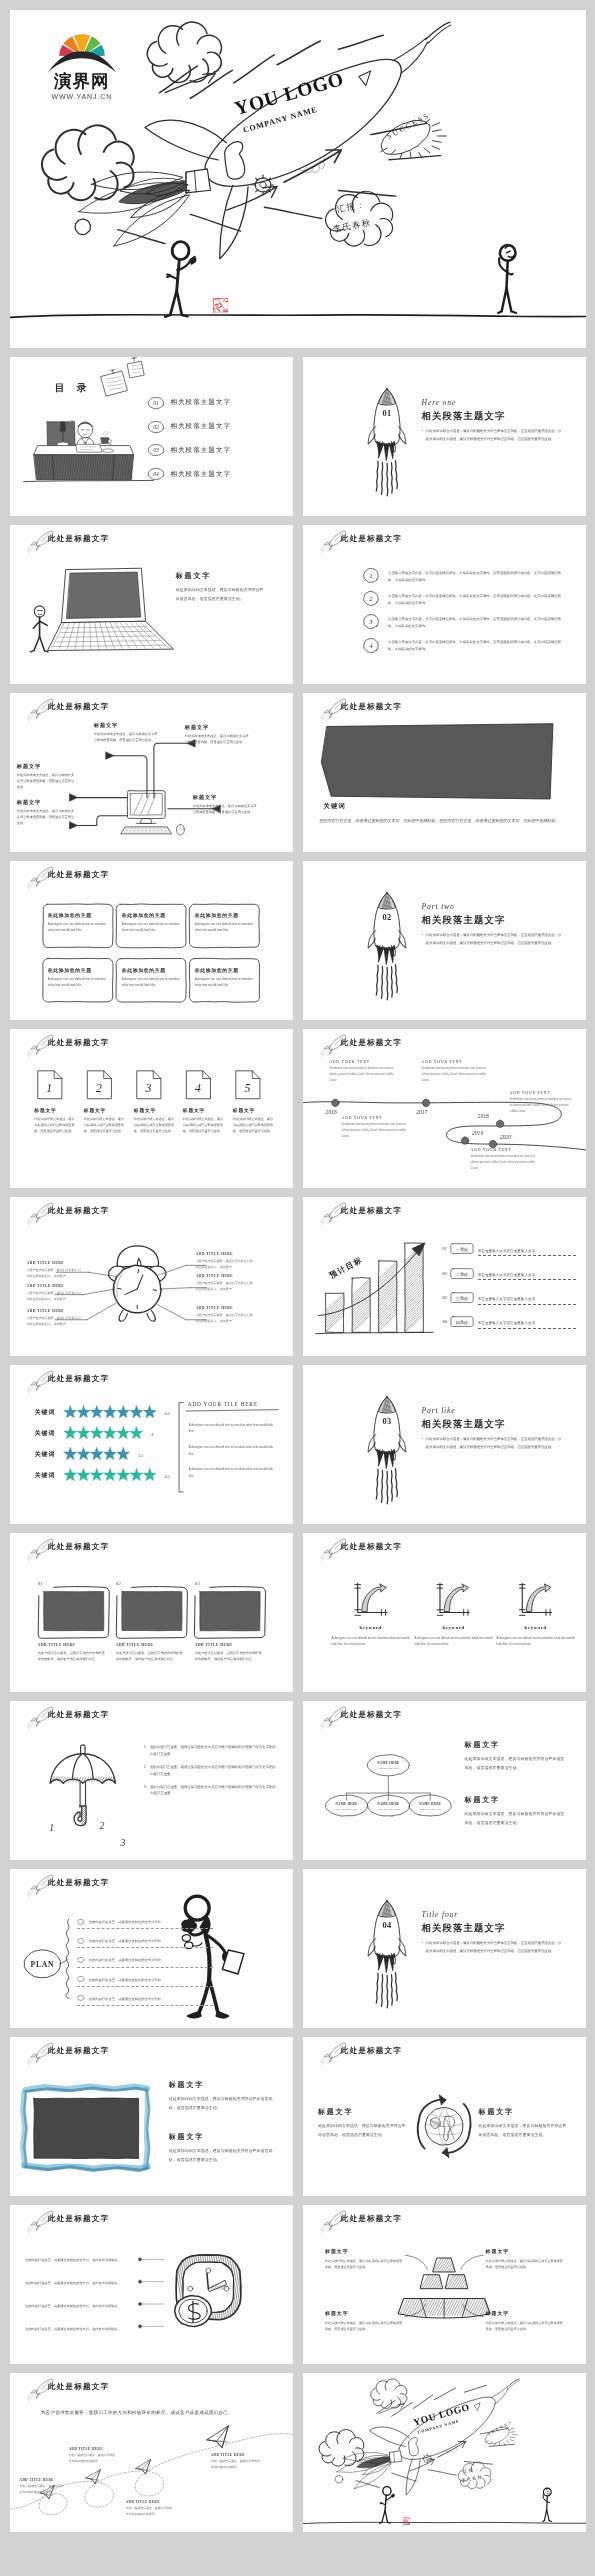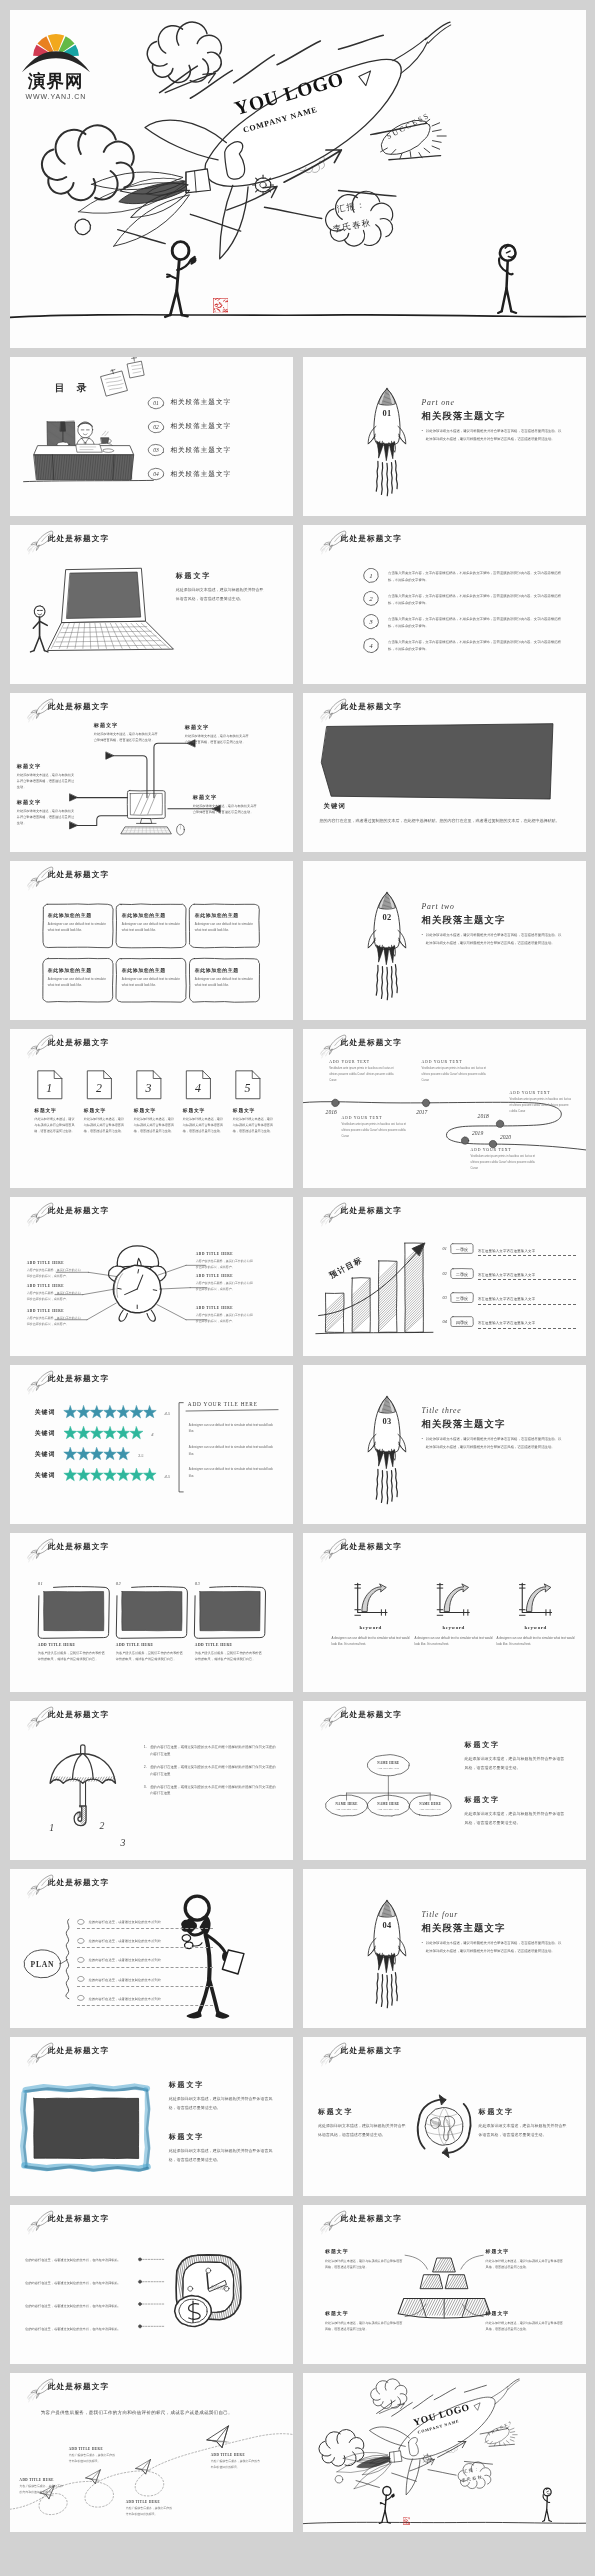--- a/index.html
+++ b/index.html
@@ -105,21 +105,21 @@
   .pn-lead{left:31px;top:35px;width:221px;font-size:4.5px;color:#3a3a3a;line-height:2.3;letter-spacing:0.3px;}
   .pnt{font-size:3.2px;color:#3a3a3a;letter-spacing:0.5px;font-family:"Liberation Serif",serif;font-weight:bold;}
   .pnp{font-size:2.9px;color:#666;line-height:2.0;margin-top:2.1px;}
   
   .cv-logo{color:#111;font-family:"Liberation Serif",serif;font-weight:bold;letter-spacing:0.7px;white-space:nowrap;transform-origin:left top;}
   .cv-co{color:#111;font-family:"Liberation Serif",serif;font-weight:bold;letter-spacing:0.8px;white-space:nowrap;transform-origin:left top;}
   .cv-badge{color:#2f2f2f;font-family:"Liberation Serif",serif;letter-spacing:2.1px;white-space:nowrap;transform-origin:left top;}
   .cv-sp{color:#2f2f2f;font-family:"Liberation Serif",serif;letter-spacing:1.4px;white-space:nowrap;transform-origin:left top;}
   .cv-stamp{}
   .cv-stamp svg{position:static;}
-  .cv-brand{left:2px;top:8.4px;width:88px;text-align:center;}
+  .cv-brand{left:28px;top:8.4px;width:88px;text-align:center;}
   .cv-brand svg{position:static;margin:0 auto;}
   .cv-bn{font-size:17.5px;color:#1b1b1b;font-weight:bold;letter-spacing:1px;margin-top:-8.4px;font-family:"Liberation Sans",sans-serif;}
   .cv-bu{font-size:7px;color:#4a4a4a;letter-spacing:0.9px;margin-top:0px;font-family:"Liberation Sans",sans-serif;}
 </style>
 </head>
 <body>
 
 <div class="page">
 <div class="grid" id="grid">
       <div class="row">
@@ -357,21 +357,21 @@
               <path d="M-16,31 C-14,40 -12,48 -13,57 C-10,49 -7,41 -5,33 C-4,43 -2,52 -1,61 C1,52 2,43 3,33 C5,42 7,50 9,58 C10,49 10,40 12,32 C5,36 -9,36 -16,31 Z" fill="#2a2a2a" stroke="#222" stroke-width="1" stroke-linecap="round" stroke-linejoin="round"></path>
               <path d="M-14,62 L-13.8,69.7 L-15.2,77.3 L-14.5,85.0 L-15.8,92.7 L-15.2,100.3 L-16.5,108.0" fill="none" stroke="#2f2f2f" stroke-width="1.9" stroke-linecap="round" stroke-linejoin="round"></path>
               <path d="M-7,64 L-6.7,72.2 L-7.8,80.3 L-7.0,88.5 L-8.2,96.7 L-7.3,104.8 L-8.5,113.0" fill="none" stroke="#2f2f2f" stroke-width="1.9" stroke-linecap="round" stroke-linejoin="round"></path>
               <path d="M0,65 L0.7,73.3 L-0.2,81.7 L1.0,90.0 L0.2,98.3 L1.3,106.7 L0.5,115.0" fill="none" stroke="#2f2f2f" stroke-width="1.9" stroke-linecap="round" stroke-linejoin="round"></path>
               <path d="M7,64 L7.7,71.8 L6.8,79.7 L8.0,87.5 L7.2,95.3 L8.3,103.2 L7.5,111.0" fill="none" stroke="#2f2f2f" stroke-width="1.9" stroke-linecap="round" stroke-linejoin="round"></path>
               <path d="M13,61 L14.0,68.2 L13.5,75.3 L15.0,82.5 L14.5,89.7 L16.0,96.8 L15.5,104.0" fill="none" stroke="#2f2f2f" stroke-width="1.9" stroke-linecap="round" stroke-linejoin="round"></path>
               <text x="0" y="-8" fill="#2f2f2f" font-size="13" font-family="&quot;Liberation Serif&quot;,serif" text-anchor="middle" font-weight="bold" letter-spacing="0.5">01</text>
             </g>
           </svg>
           <div class="sec-text">
-            <div class="sec-part">Part one</div>
+            <div class="sec-part">Here one</div>
             <div class="sec-title">相关段落主题文字</div>
             <div class="sec-body">
               <span class="bullet">•</span>
               <span>以处添加详细文本描述，建议与标题相关并符合整体语言风格，语言描述尽量简洁生动。以处添加详细文本描述，建议与标题相关并符合整体语言风格，语言描述尽量简洁生动。</span>
             </div>
           </div>
         </div>
       </div>
       <div class="row">
         <div class="slide">
@@ -985,21 +985,21 @@
               <path d="M-16,31 C-14,40 -12,48 -13,57 C-10,49 -7,41 -5,33 C-4,43 -2,52 -1,61 C1,52 2,43 3,33 C5,42 7,50 9,58 C10,49 10,40 12,32 C5,36 -9,36 -16,31 Z" fill="#2a2a2a" stroke="#222" stroke-width="1" stroke-linecap="round" stroke-linejoin="round"></path>
               <path d="M-14,62 L-13.8,69.7 L-15.2,77.3 L-14.5,85.0 L-15.8,92.7 L-15.2,100.3 L-16.5,108.0" fill="none" stroke="#2f2f2f" stroke-width="1.9" stroke-linecap="round" stroke-linejoin="round"></path>
               <path d="M-7,64 L-6.7,72.2 L-7.8,80.3 L-7.0,88.5 L-8.2,96.7 L-7.3,104.8 L-8.5,113.0" fill="none" stroke="#2f2f2f" stroke-width="1.9" stroke-linecap="round" stroke-linejoin="round"></path>
               <path d="M0,65 L0.7,73.3 L-0.2,81.7 L1.0,90.0 L0.2,98.3 L1.3,106.7 L0.5,115.0" fill="none" stroke="#2f2f2f" stroke-width="1.9" stroke-linecap="round" stroke-linejoin="round"></path>
               <path d="M7,64 L7.7,71.8 L6.8,79.7 L8.0,87.5 L7.2,95.3 L8.3,103.2 L7.5,111.0" fill="none" stroke="#2f2f2f" stroke-width="1.9" stroke-linecap="round" stroke-linejoin="round"></path>
               <path d="M13,61 L14.0,68.2 L13.5,75.3 L15.0,82.5 L14.5,89.7 L16.0,96.8 L15.5,104.0" fill="none" stroke="#2f2f2f" stroke-width="1.9" stroke-linecap="round" stroke-linejoin="round"></path>
               <text x="0" y="-8" fill="#2f2f2f" font-size="13" font-family="&quot;Liberation Serif&quot;,serif" text-anchor="middle" font-weight="bold" letter-spacing="0.5">03</text>
             </g>
           </svg>
           <div class="sec-text">
-            <div class="sec-part">Title three</div>
+            <div class="sec-part">Part like</div>
             <div class="sec-title">相关段落主题文字</div>
             <div class="sec-body">
               <span class="bullet">•</span>
               <span>以处添加详细文本描述，建议与标题相关并符合整体语言风格，语言描述尽量简洁生动。以处添加详细文本描述，建议与标题相关并符合整体语言风格，语言描述尽量简洁生动。</span>
             </div>
           </div>
         </div>
       </div>
       <div class="row">
         <div class="slide">

